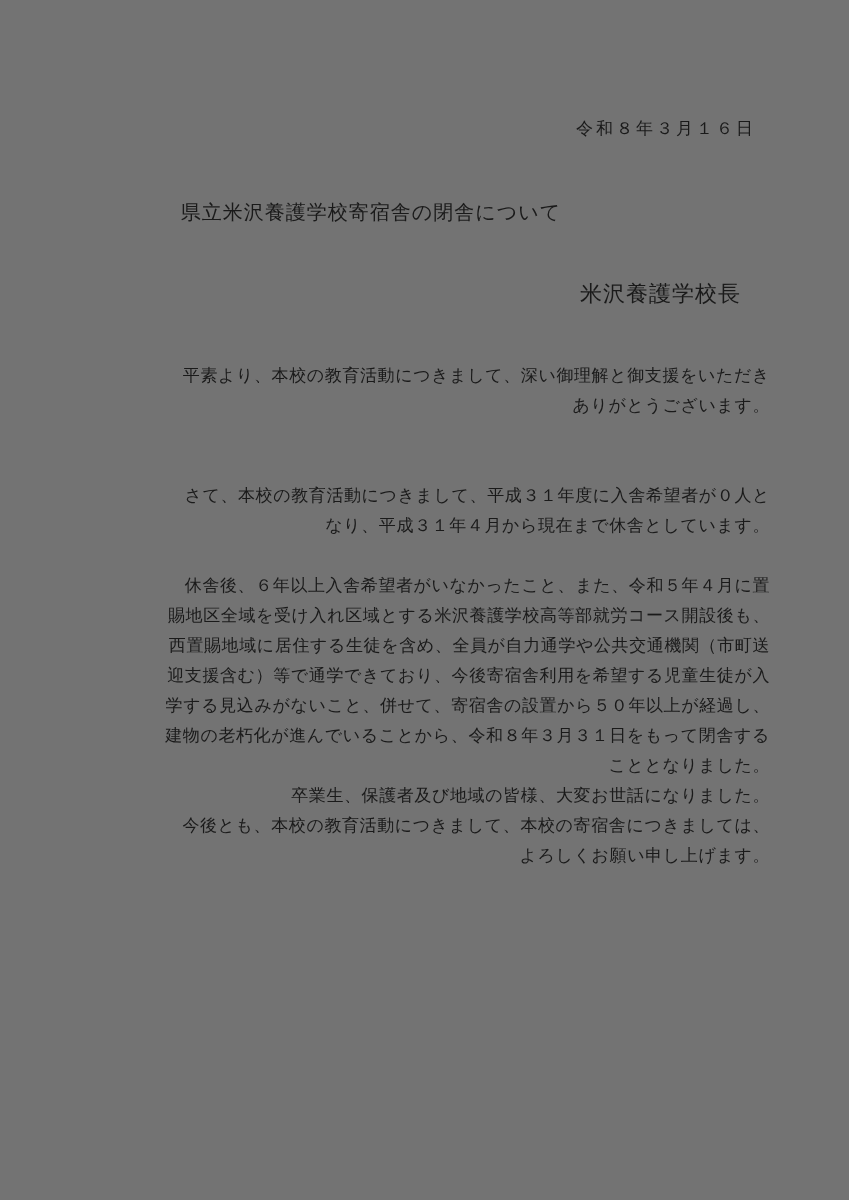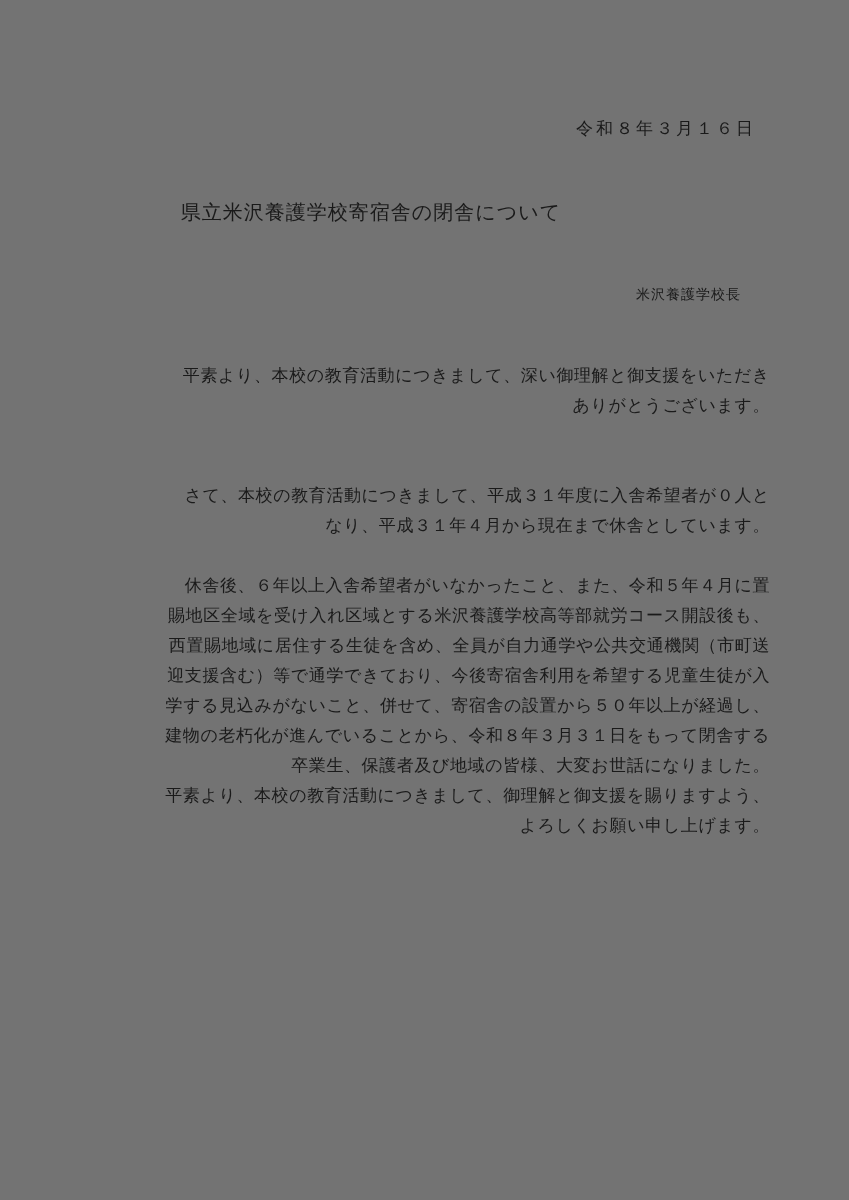--- a/index.html
+++ b/index.html
@@ -39,21 +39,21 @@
       font-family: "DejaVu Sans", "Liberation Sans", sans-serif;
       font-size: 20px;
       letter-spacing: 1px;
       line-height: 28px;
       white-space: nowrap;
     }
     .sender {
       position: absolute;
       top: 282px;
       right: 108px;
-      font-size: 14px;
+      font-size: 22px;
       letter-spacing: 1px;
       line-height: 24px;
       white-space: nowrap;
     }
     .body-text {
       position: absolute;
       left: 80px;
       width: 690px;
       font-size: 17px;
       line-height: 30px;
@@ -90,18 +90,19 @@
     <span class="line">なり、平成３１年４月から現在まで休舎としています。</span>
   </div>
 
   <div class="body-text p3">
     <span class="line">　休舎後、６年以上入舎希望者がいなかったこと、また、令和５年４月に置</span>
     <span class="line">賜地区全域を受け入れ区域とする米沢養護学校高等部就労コース開設後も、</span>
     <span class="line">西置賜地域に居住する生徒を含め、全員が自力通学や公共交通機関（市町送</span>
     <span class="line">迎支援含む）等で通学できており、今後寄宿舎利用を希望する児童生徒が入</span>
     <span class="line">学する見込みがないこと、併せて、寄宿舎の設置から５０年以上が経過し、</span>
     <span class="line">建物の老朽化が進んでいることから、令和８年３月３１日をもって閉舎する</span>
+    <span class="line">こととなりました。</span>
     <span class="line">　卒業生、保護者及び地域の皆様、大変お世話になりました。</span>
-    <span class="line">　平素より、本校の教育活動につきまして、御理解と御支援を賜りますよう、</span>
+    <span class="line">　今後とも、本校の教育活動につきまして、本校の寄宿舎につきましては、</span>
     <span class="line">よろしくお願い申し上げます。</span>
   </div>
 
 </div>
 
 </body></html>

